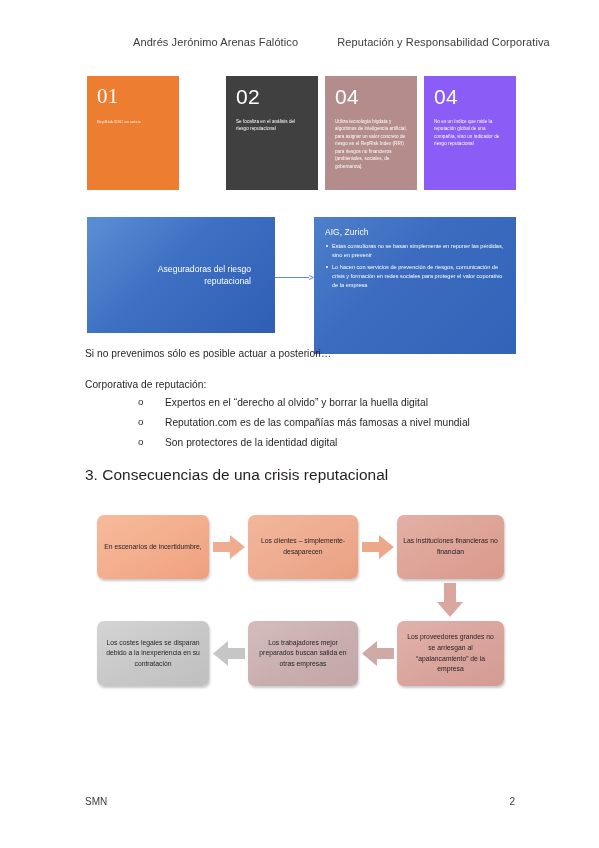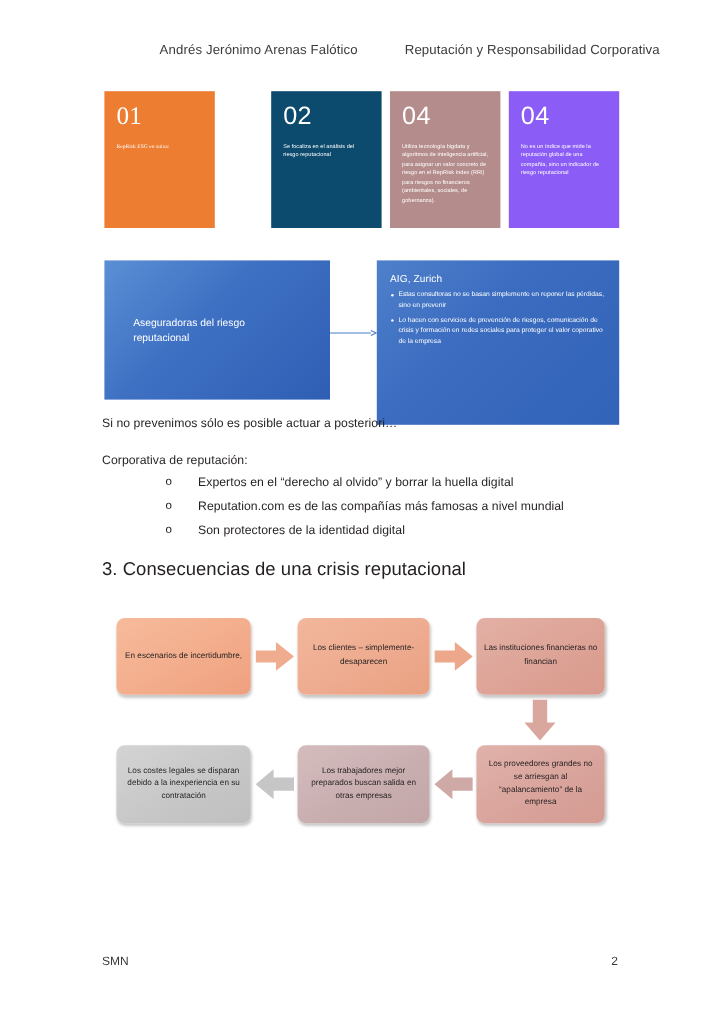--- a/index.html
+++ b/index.html
@@ -70,21 +70,21 @@
     letter-spacing: .3px;
     margin-bottom: 11px;
   }
   .card-text {
     font-size: 4.6px;
     line-height: 1.62;
     color: #ffffff;
     letter-spacing: .05px;
   }
   .card.c1 { background: #ED7D31; font-family: Liberation Serif, serif; }
-  .card.c2 { background: #0c4a6e; margin-left: 40px; }
+  .card.c2 { background: #404040; margin-left: 40px; }
   .card.c3 { background: #B58C8C; }
   .card.c4 { background: #8b5cf6; }
 
   
   .blue-block {
     position: absolute;
     left: 87px;
     top: 217px;
     width: 429px;
     height: 116px;
@@ -97,21 +97,21 @@
     height: 116px;
     background: linear-gradient(135deg,#5b8fd4 0%,#3d6fc2 45%,#2f5fb5 100%);
     display: flex;
     align-items: center;
     justify-content: center;
   }
   .blue-left-label {
     color: #ffffff;
     font-size: 8.6px;
     line-height: 1.42;
-    text-align: left;
+    text-align: right;
     width: 140px;
   }
   .blue-right {
     position: absolute;
     left: 227px;
     top: 0;
     width: 202px;
     height: 137px;
     background: linear-gradient(135deg,#4e80cb 0%,#3b6cc0 40%,#3163b8 100%);
     padding: 10px 9px 0 11px;

